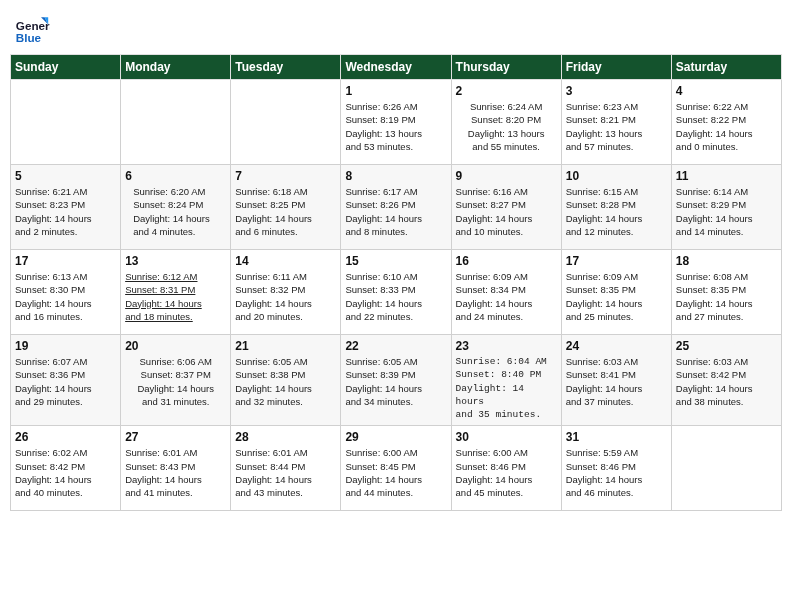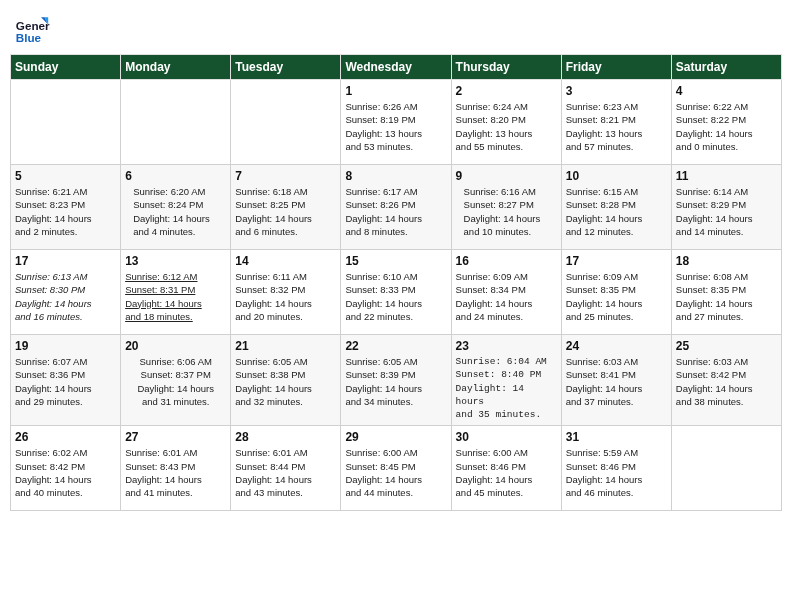--- a/index.html
+++ b/index.html
@@ -119,21 +119,21 @@
         <td class="empty"></td>
         <td>
           <span class="day-number">1</span>
           <div class="cell-info" style="white-space: pre-line;">Sunrise: 6:26 AM
 Sunset: 8:19 PM
 Daylight: 13 hours
 and 53 minutes.</div>
         </td>
         <td>
           <span class="day-number">2</span>
-          <div class="cell-info" style="white-space: pre-line;">Sunrise: 6:24 AM
+          <div class="cell-info" style="white-space: pre-line; text-align: center;">Sunrise: 6:24 AM
 Sunset: 8:20 PM
 Daylight: 13 hours
 and 55 minutes.</div>
         </td>
         <td>
           <span class="day-number">3</span>
           <div class="cell-info" style="white-space: pre-line;">Sunrise: 6:23 AM
 Sunset: 8:21 PM
 Daylight: 13 hours
 and 57 minutes.</div>
@@ -170,21 +170,21 @@
         </td>
         <td>
           <span class="day-number">8</span>
           <div class="cell-info" style="white-space: pre-line;">Sunrise: 6:17 AM
 Sunset: 8:26 PM
 Daylight: 14 hours
 and 8 minutes.</div>
         </td>
         <td>
           <span class="day-number">9</span>
-          <div class="cell-info" style="white-space: pre-line; margin-left: 8px;">Sunrise: 6:16 AM
+          <div class="cell-info" style="white-space: pre-line;">Sunrise: 6:16 AM
 Sunset: 8:27 PM
 Daylight: 14 hours
 and 10 minutes.</div>
         </td>
         <td>
           <span class="day-number">10</span>
           <div class="cell-info" style="white-space: pre-line;">Sunrise: 6:15 AM
 Sunset: 8:28 PM
 Daylight: 14 hours
 and 12 minutes.</div>
@@ -193,21 +193,21 @@
           <span class="day-number">11</span>
           <div class="cell-info" style="white-space: pre-line;">Sunrise: 6:14 AM
 Sunset: 8:29 PM
 Daylight: 14 hours
 and 14 minutes.</div>
         </td>
       </tr>
       <tr>
         <td>
           <span class="day-number">17</span>
-          <div class="cell-info" style="white-space: pre-line; font-style: italic;">Sunrise: 6:13 AM
+          <div class="cell-info" style="white-space: pre-line;">Sunrise: 6:13 AM
 Sunset: 8:30 PM
 Daylight: 14 hours
 and 16 minutes.</div>
         </td>
         <td>
           <span class="day-number">13</span>
           <div class="cell-info" style="white-space: pre-line; text-decoration: underline;">Sunrise: 6:12 AM
 Sunset: 8:31 PM
 Daylight: 14 hours
 and 18 minutes.</div>

